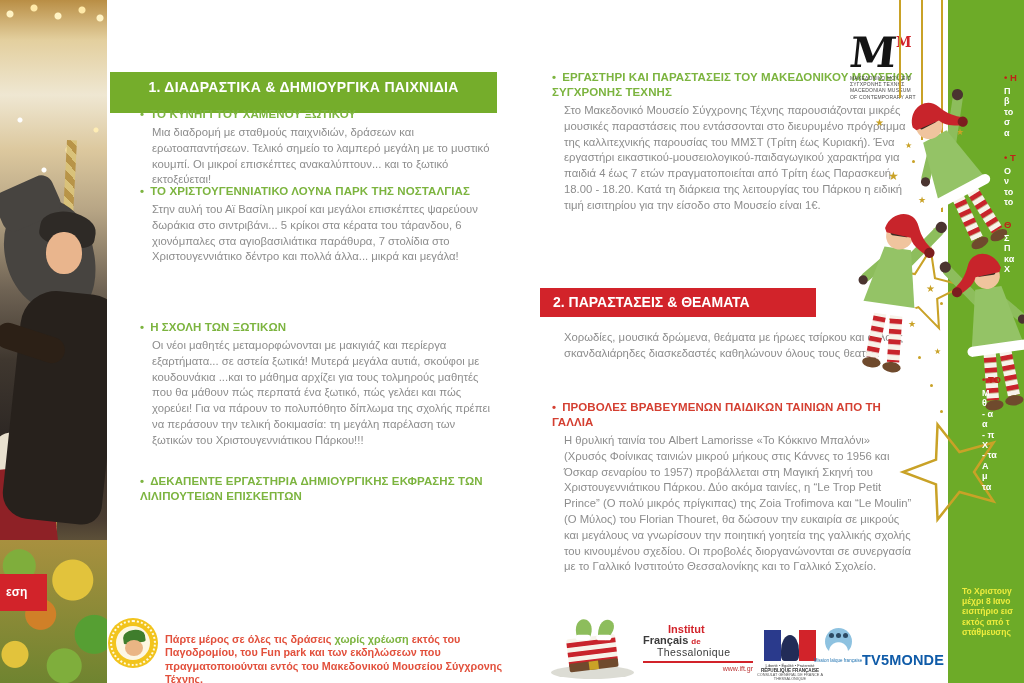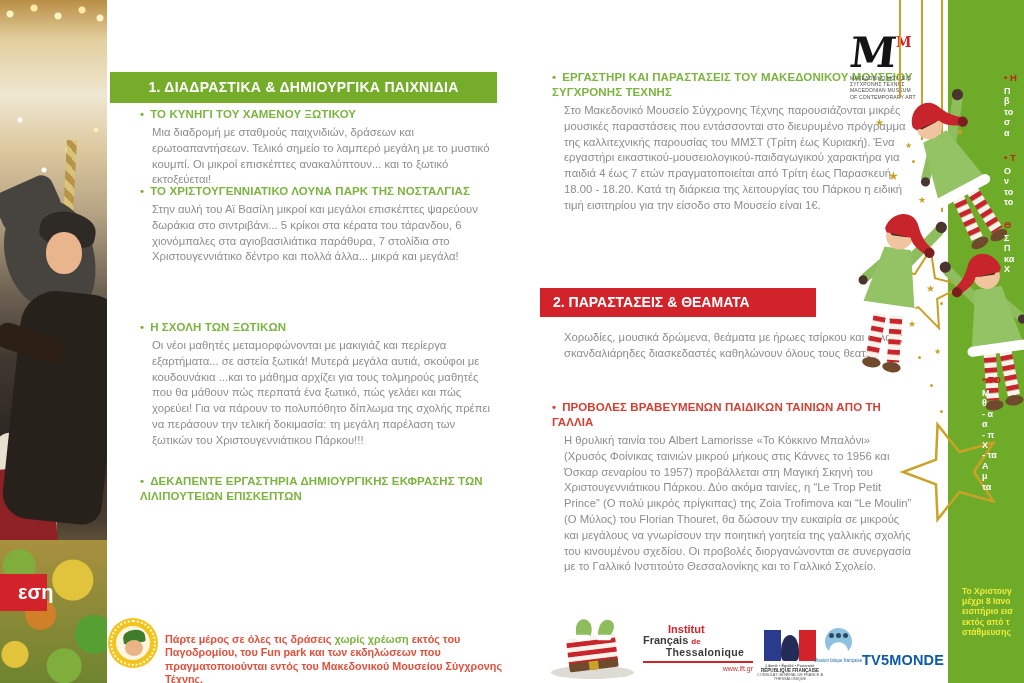--- a/index.html
+++ b/index.html
@@ -37,24 +37,24 @@
   .v-arm{left:-6px;top:330px;width:72px;height:26px;background:#2c2016;border-radius:13px;transform:rotate(18deg);}
   .car-base{left:0;top:540px;width:107px;height:143px;background:
     radial-gradient(circle 20px at 18% 18%,#7fae3c 0 16px,rgba(0,0,0,0) 17px),
     radial-gradient(circle 24px at 68% 28%,#e2c33c 0 20px,rgba(0,0,0,0) 21px),
     radial-gradient(circle 18px at 38% 52%,#d08028 0 15px,rgba(0,0,0,0) 16px),
     radial-gradient(circle 22px at 88% 66%,#569f33 0 19px,rgba(0,0,0,0) 20px),
     radial-gradient(circle 16px at 14% 80%,#e2c33c 0 13px,rgba(0,0,0,0) 14px),
     radial-gradient(circle 20px at 60% 88%,#7fae3c 0 17px,rgba(0,0,0,0) 18px),
     linear-gradient(180deg,#a8903f,#6f8430);}
   .badge{left:0;top:574px;width:47px;height:37px;background:#d2232a;color:#fff;z-index:5;
-    font-weight:700;font-size:20px;line-height:37px;padding-left:18px;box-sizing:border-box;}
-
-  
-  .bar1{left:110px;top:72px;width:387px;height:31px;background:#75ad2b;color:#fff;
+    font-weight:700;font-size:12px;line-height:37px;padding-left:6px;box-sizing:border-box;}
+
+  
+  .bar1{left:110px;top:72px;width:387px;height:41px;background:#75ad2b;color:#fff;
     font-weight:700;font-size:14px;line-height:31px;text-align:center;letter-spacing:.3px;}
   .bar2{left:540px;top:288px;width:276px;height:29px;background:#d2232a;color:#fff;
     font-weight:700;font-size:14px;line-height:29px;padding-left:13px;box-sizing:border-box;}
   .sec{width:352px;}
   .sec .ttl{font-size:11.5px;font-weight:700;line-height:15px;letter-spacing:.1px;}
   .sec .ttl.g{color:#7cb43f;} .sec .ttl.r{color:#d43f31;}
   .blt{margin-right:6px;}
   .sec .bdy{margin:3px 0 0 12px;font-size:11.3px;line-height:15.8px;color:#8d8d8d;font-weight:400;}
   .mi1{left:140px;top:107px;} .mi2{left:140px;top:184px;} .mi3{left:140px;top:320px;} .mi4{left:140px;top:474px;}
   .rm{left:552px;top:70px;width:362px;} .ri1{left:552px;top:327px;width:362px;} .ri2{left:552px;top:400px;width:362px;}
@@ -75,21 +75,21 @@
     transform:skewX(-6deg);display:inline-block;}
   .mmca-sup{position:absolute;left:46px;top:0;color:#d2232a;font-weight:900;font-size:14px;font-family:"DejaVu Serif",serif;}
   .mmca-cap{margin-top:3px;font-size:5px;line-height:6.2px;color:#4a4a4a;letter-spacing:.2px;white-space:pre-line;}
 
   
   .gift{left:545px;top:612px;width:95px;height:68px;z-index:2;}
   .ift{left:643px;top:624px;width:110px;z-index:2;}
   .ift-l1{color:#d2232a;font-weight:700;font-size:11px;margin-left:25px;line-height:11px;}
   .ift-l2{color:#3b3b3b;font-weight:700;font-size:11px;line-height:11px;}
   .ift-de{color:#d2232a;font-size:8px;}
-  .ift-l3{color:#3b3b3b;font-weight:700;font-size:10.5px;letter-spacing:.4px;line-height:11px;margin-left:14px;text-align:center;}
+  .ift-l3{color:#3b3b3b;font-weight:400;font-size:10.5px;letter-spacing:.4px;line-height:11px;margin-left:14px;}
   .ift-rule{height:2px;background:#d2232a;margin:3px 0 2px 0;}
   .ift-url{color:#b33;font-size:7px;text-align:right;}
   .rf{left:753px;top:630px;width:74px;text-align:center;z-index:2;}
   .rf-flag{width:52px;height:31px;margin:0 auto;position:relative;display:flex;}
   .fb{flex:1;} .fb-b{background:#2a3a8c;} .fb-w{background:#fff;} .fb-r{background:#d2232a;}
   .fig{position:absolute;left:17px;top:5px;width:18px;height:26px;background:#222c57;
     border-radius:50% 50% 20% 20%/60% 60% 20% 20%;}
   .rf-motto{font-size:4px;color:#333;margin-top:2px;}
   .rf-name{font-size:4.6px;font-weight:700;color:#333;}
   .rf-sub{font-size:3.8px;color:#555;}

